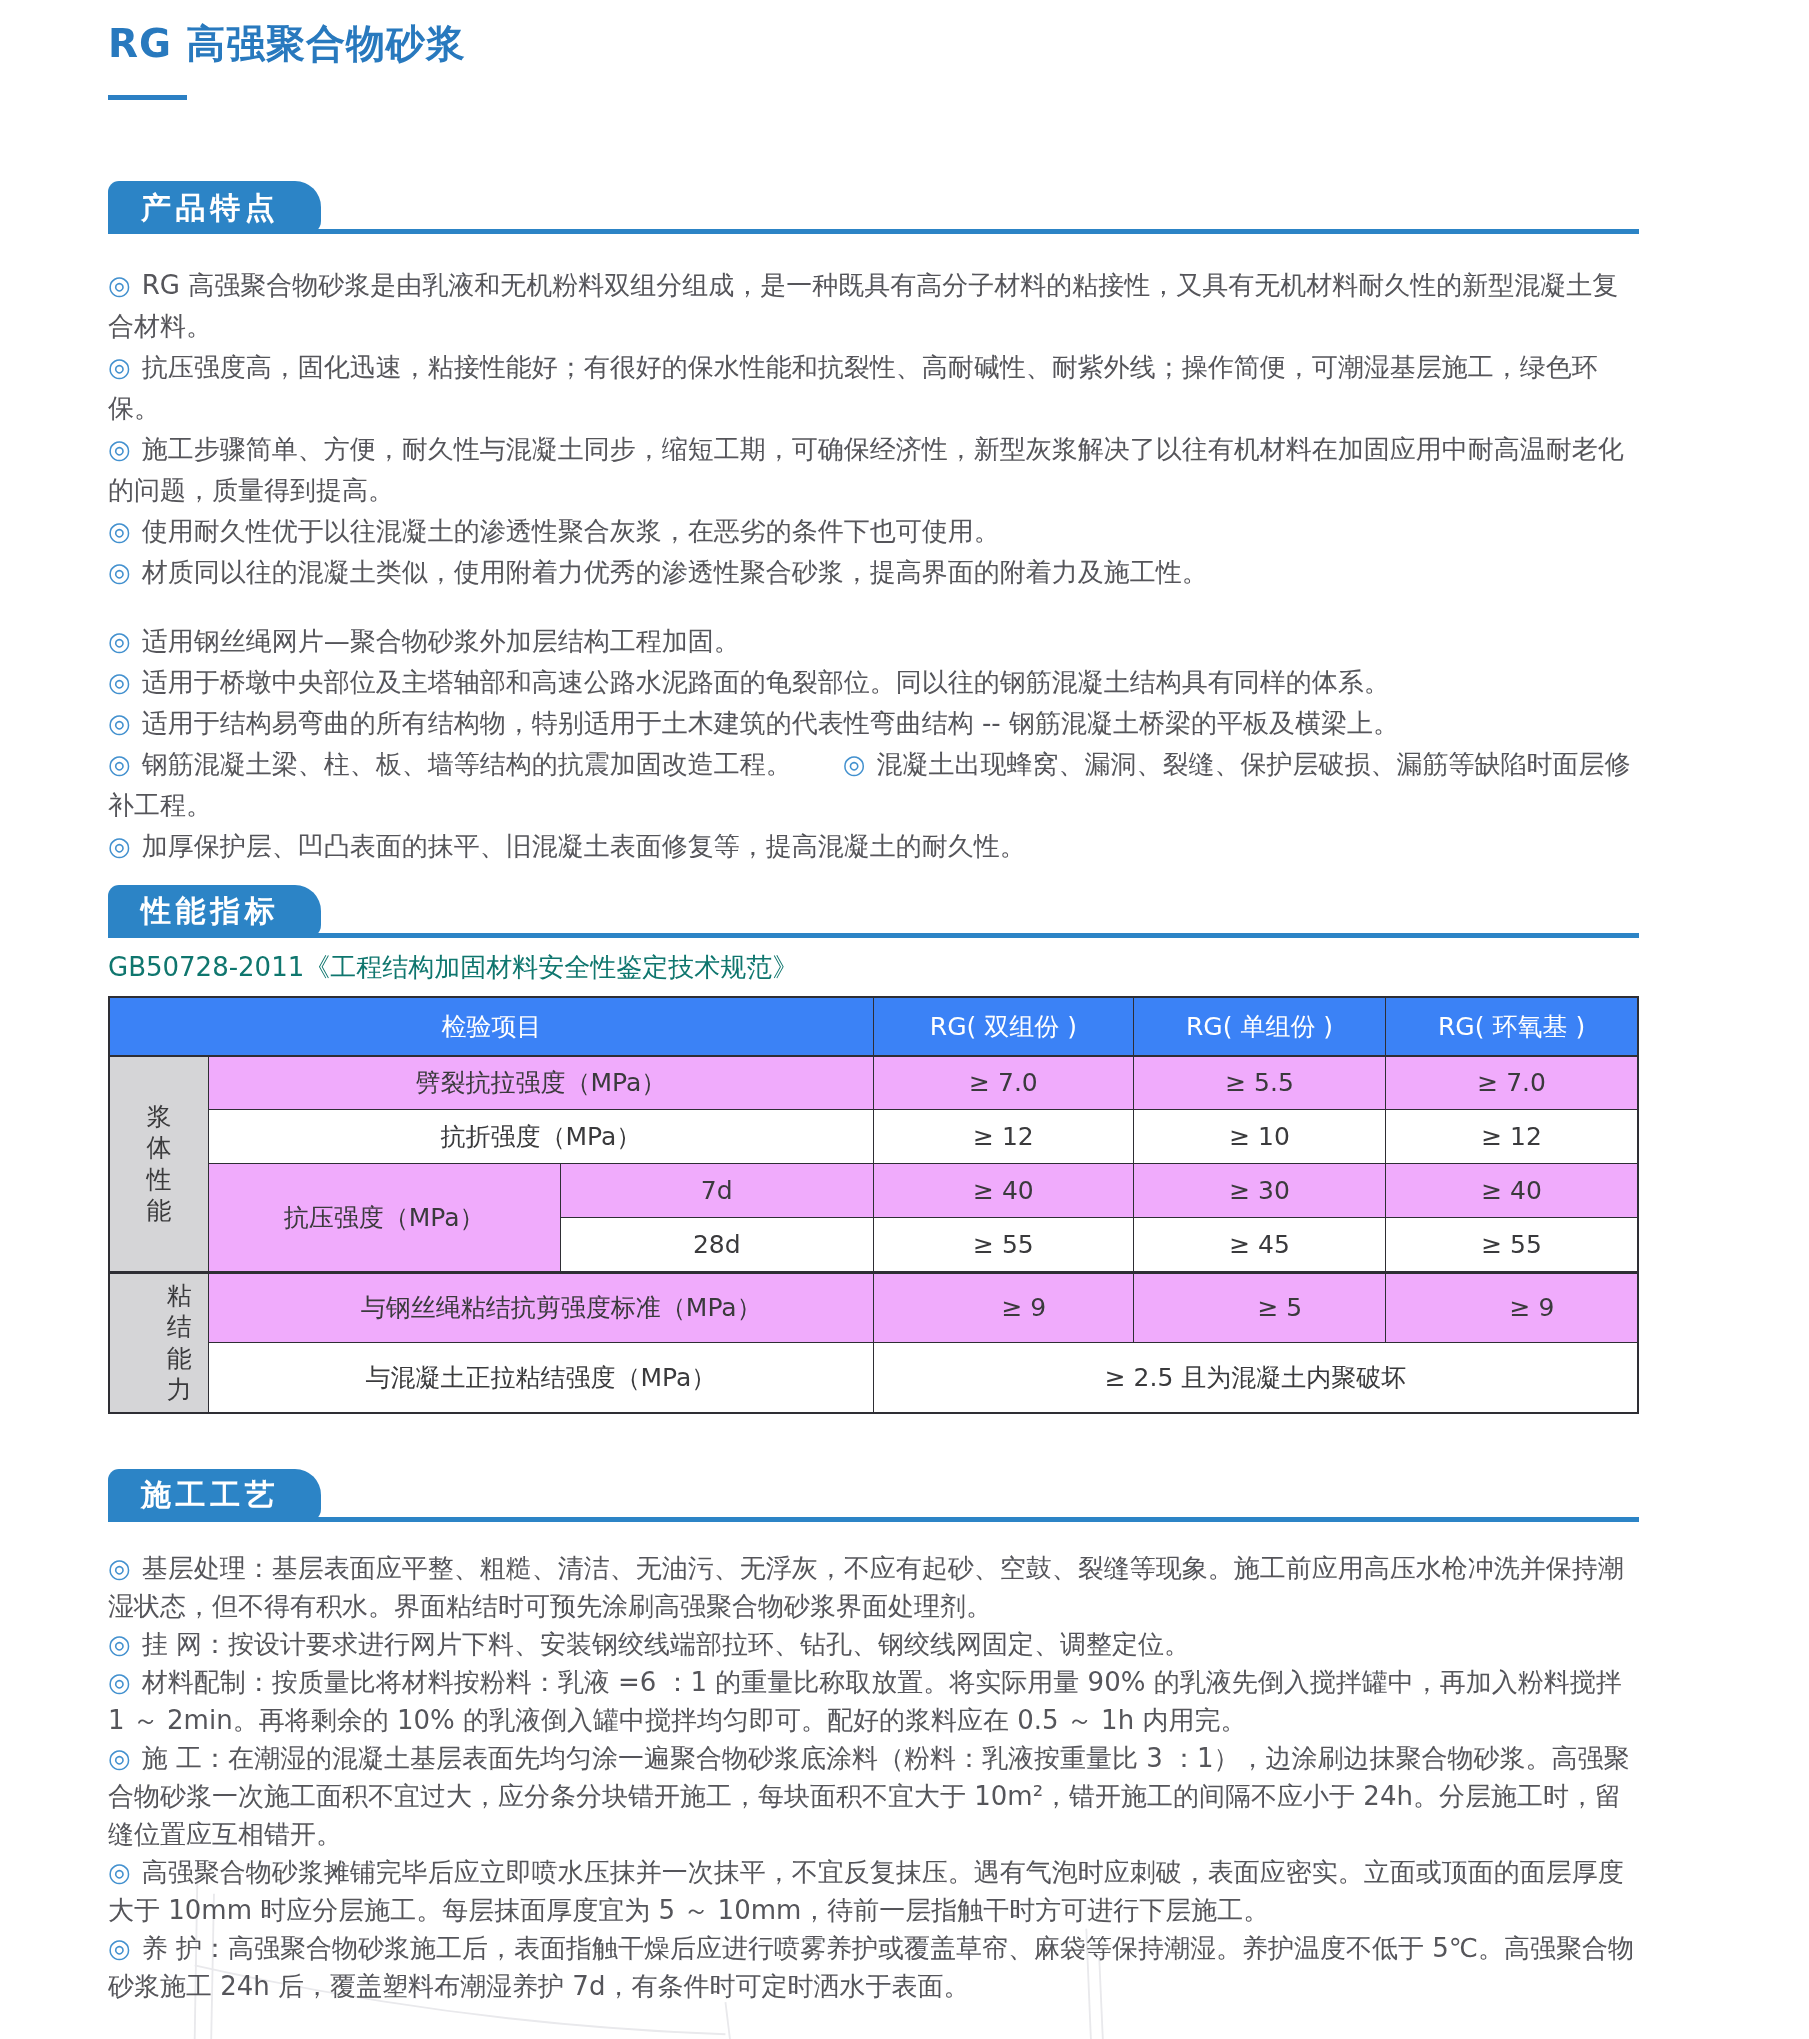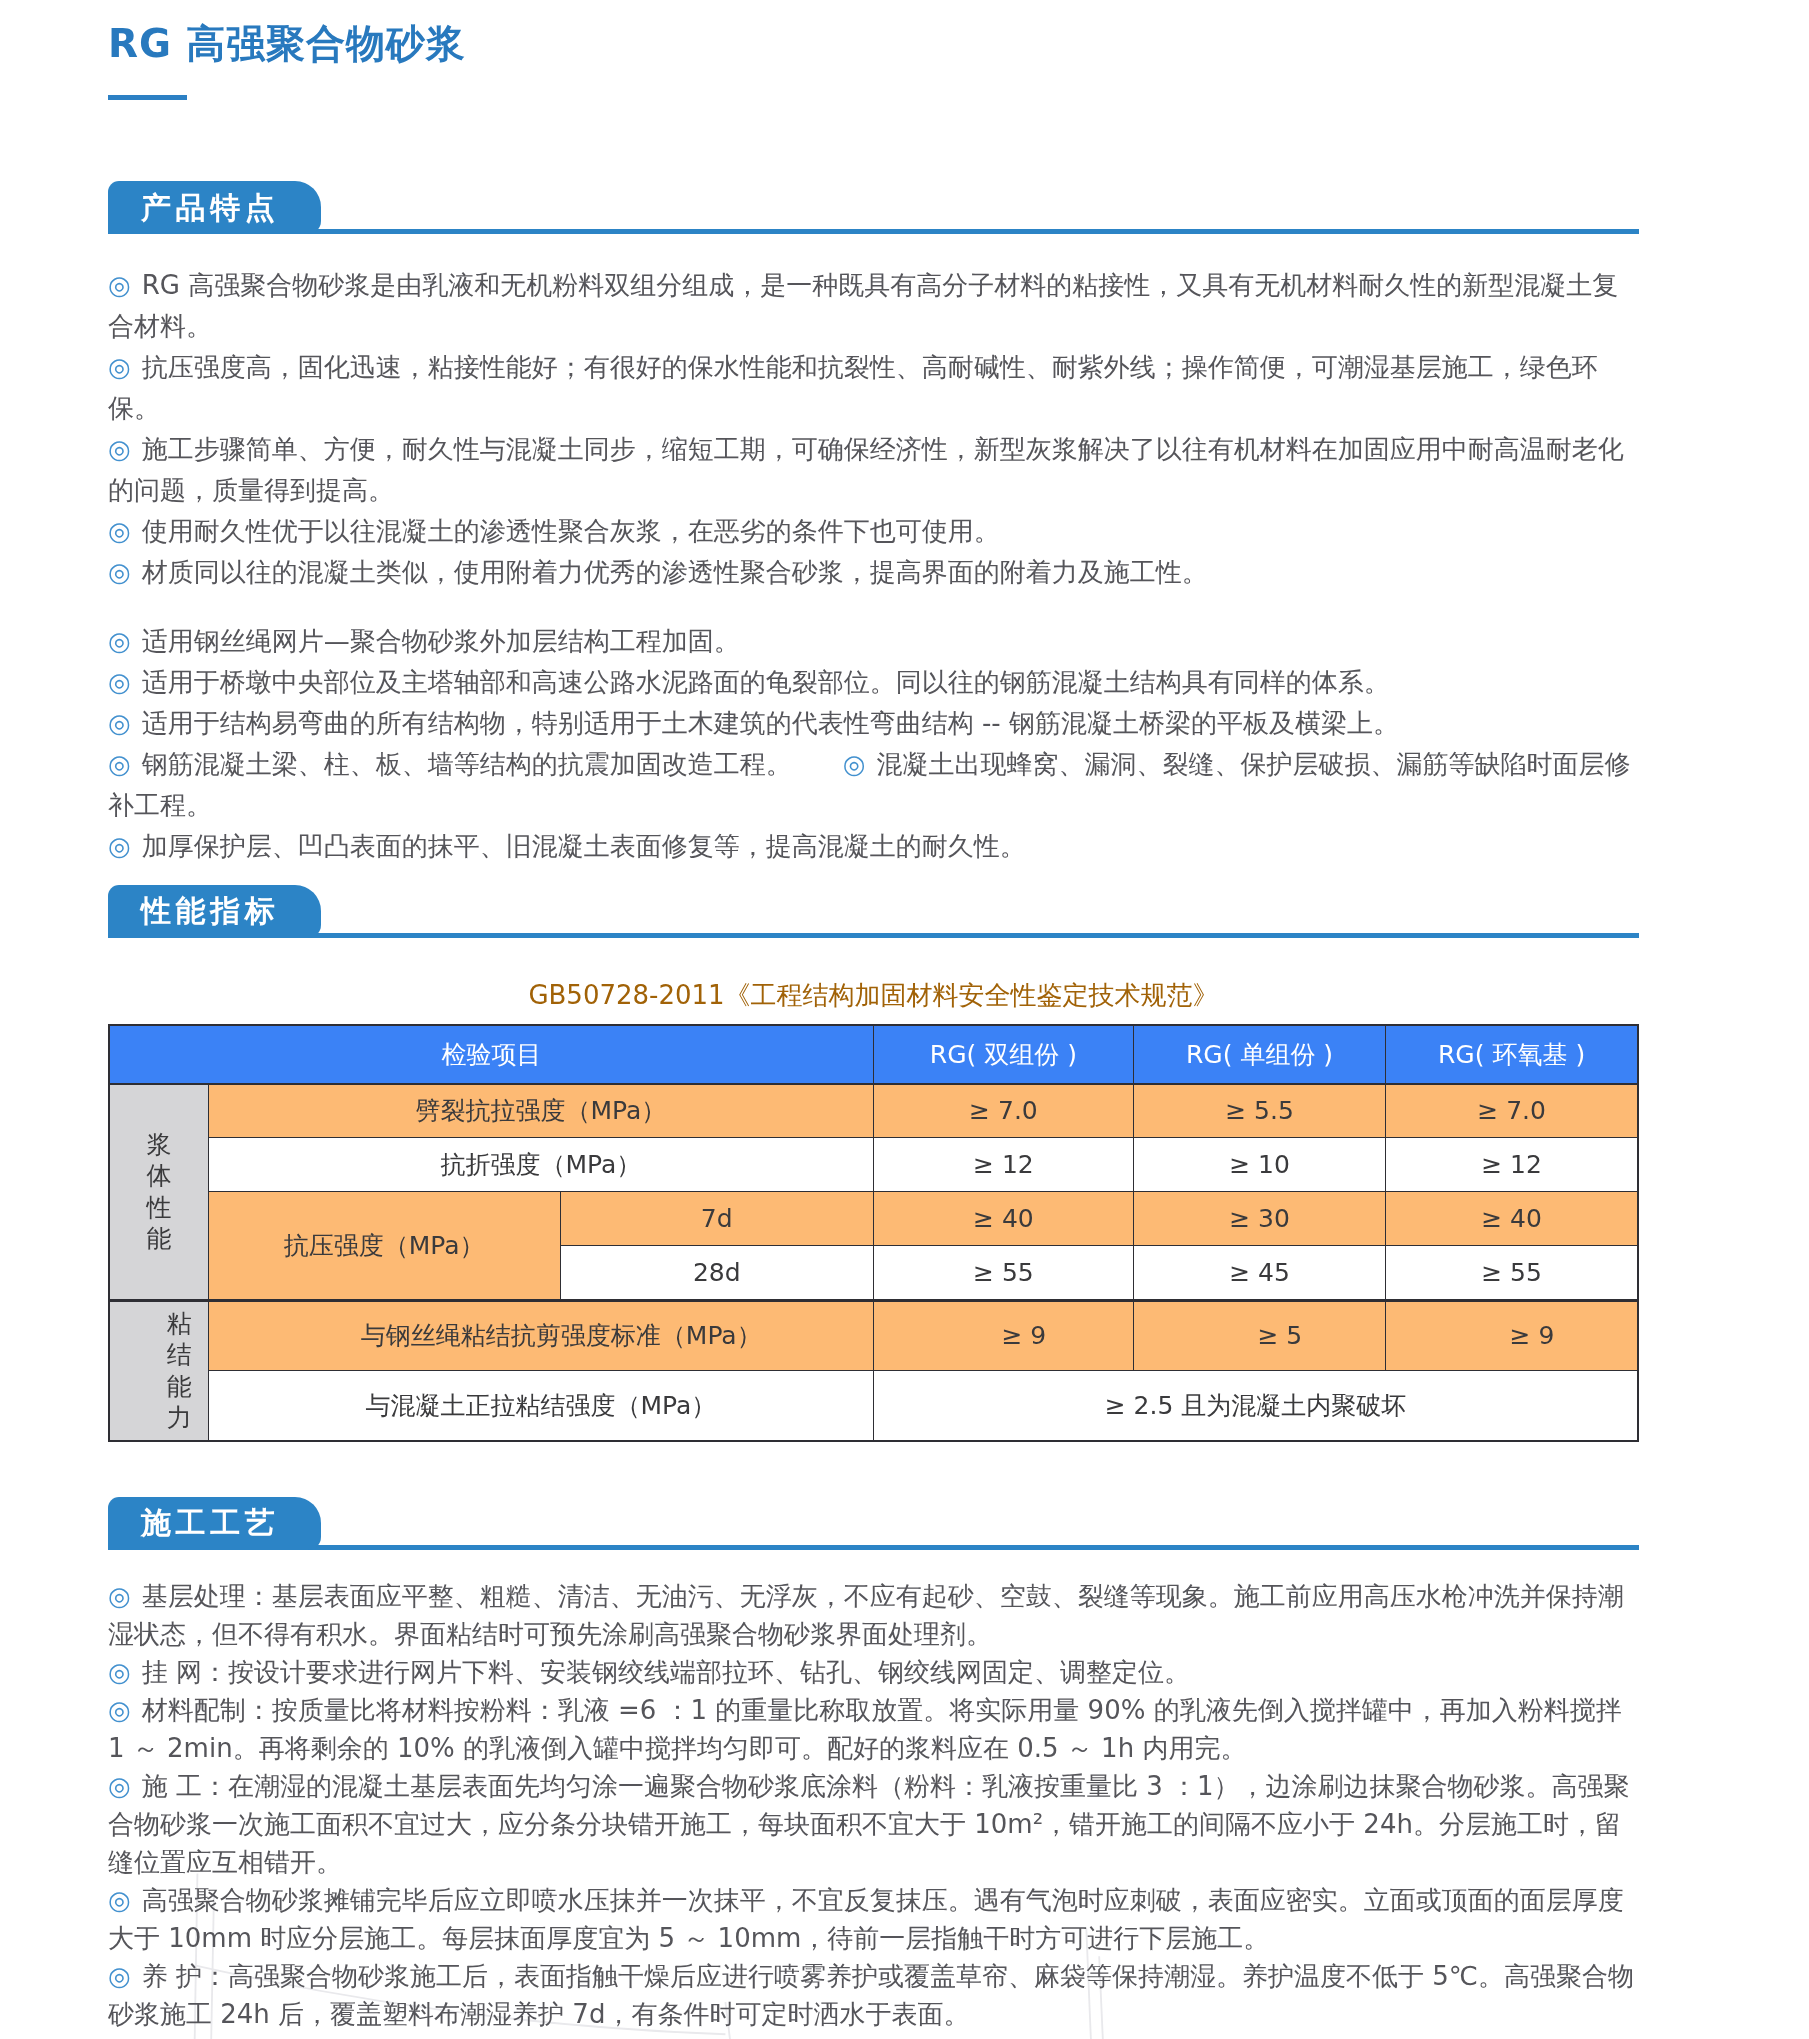--- a/index.html
+++ b/index.html
@@ -36,34 +36,34 @@
   .mk{color:#4391CF;margin-right:11px;}
   .mk2{color:#4391CF;margin-left:51px;margin-right:11px;}
 
   .sec-features{margin-top:81px;}
   .sec-scope{margin-top:27.5px;}
   .sec-scope .bullets{margin-top:26px;}
   .sec-performance{margin-top:18.4px;}
   .sec-process{margin-top:55px;}
   .sec-process .bullets{margin-top:27.5px;}
 
-  .perf-caption{margin-top:40px;text-align:center;font-size:26px;color:#a16207;}
+  .perf-caption{margin-top:12px;text-align:left;font-size:26px;color:#0f766e;}
   table.perf{
     margin-top:11px;width:100%;
     border-collapse:collapse;table-layout:fixed;
     border:2.8px solid #2e2e34;
   }
   table.perf th,table.perf td{
     border:1.8px solid #2e2e34;
     text-align:center;vertical-align:middle;
     font-size:25px;line-height:1.25;color:#3a3a3c;
     padding:6.4px 7.3px;height:40px;font-weight:400;
   }
   table.perf thead th{background:#3b82f6;color:#ffffff;height:44px;}
-  td.gray{background:#fdba74;}
+  td.gray{background:#f0abfc;}
   td.vlabel{background:#D5D5D7;white-space:pre-line;line-height:1.85;}
   tr.group-break td{border-top-width:3.7px;padding-left:48px;}
   table.perf thead th{border-bottom-width:2.8px;}
 </style>
 </head>
 <body>
 
 <div class="page">
 
   <svg class="watermark" viewBox="0 0 1970 2221" fill="none" stroke="#e9e9ec" stroke-width="2">

